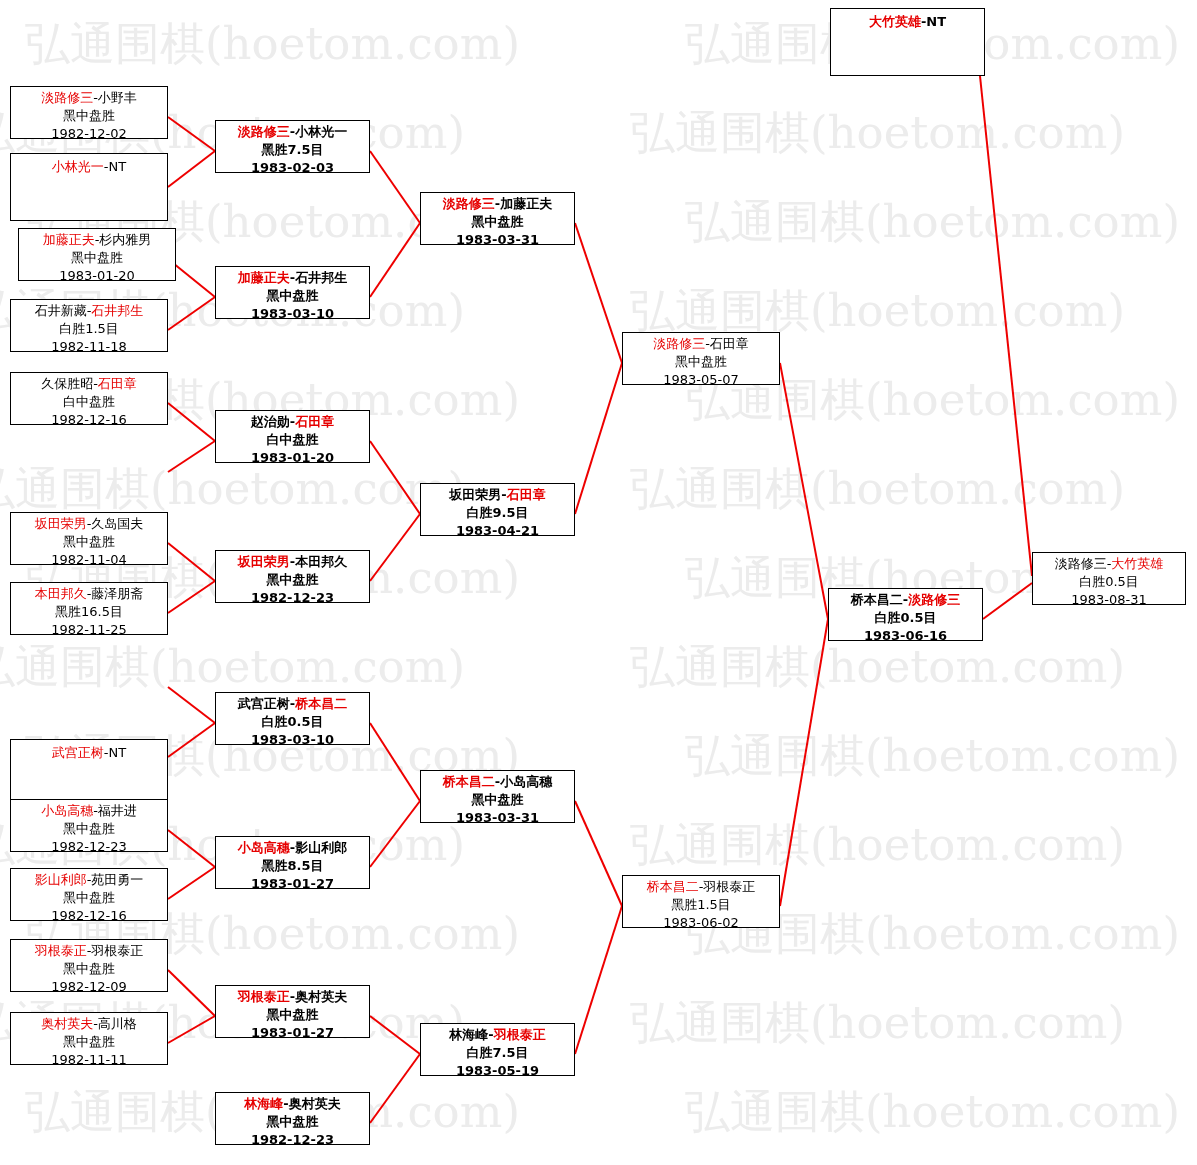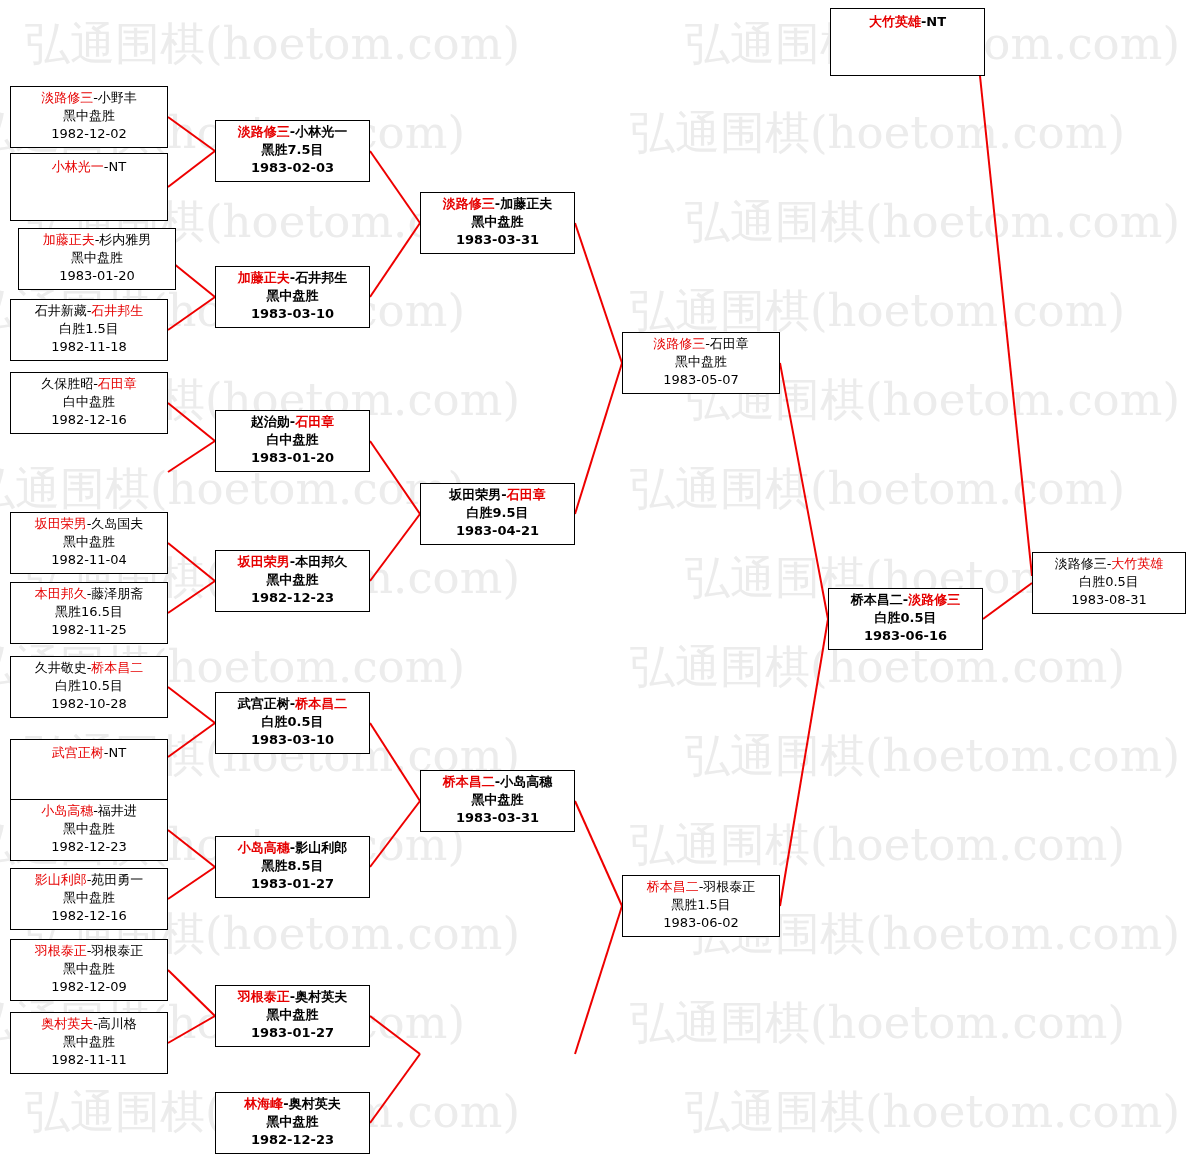--- a/index.html
+++ b/index.html
@@ -8,21 +8,21 @@
   #stage { position:relative; width:1197px; height:1165px; background:#fff; overflow:hidden; }
   .wm { position:absolute; font-family:"DejaVu Serif","Liberation Serif",serif; font-size:45px;
         color:#ececec; white-space:nowrap; user-select:none; z-index:0; }
   #wires { position:absolute; left:0; top:0; z-index:1; }
   #wires line { stroke:#ee0000; stroke-width:2; }
   .box { position:absolute; z-index:2; border:1px solid #000; background:#fff; text-align:center;
          font-size:13px; line-height:18px; padding-top:2px; color:#000; }
   .box.w1 { width:158px; }
   .box.w2 { width:155px;font-weight:bold; }
   .box.w3 { width:154px; }
-  .box.h3 { height:62px; }
+  .box.h3 { height:53px; }
   .box.nt { height:68px; padding-top:4px; }
   .red { color:#e60000; }
   .blk { color:#000; }
 </style>
 </head>
 <body>
 
 <div id="stage">
 
   <div id="watermark">
@@ -113,25 +113,20 @@
   <div class="box w1 h3" style="left:10px;top:512px">
     <div><span class="red">坂田荣男</span><span>-</span><span class="blk">久岛国夫</span></div>
     <div>黑中盘胜</div>
     <div>1982-11-04</div>
   </div>
   <div class="box w1 h3" style="left:10px;top:582px">
     <div><span class="red">本田邦久</span><span>-</span><span class="blk">藤泽朋斋</span></div>
     <div>黑胜16.5目</div>
     <div>1982-11-25</div>
   </div>
-  <div class="box w1 h3" style="left:10px;top:656px">
-    <div><span class="blk">久井敬史</span><span>-</span><span class="red">桥本昌二</span></div>
-    <div>白胜10.5目</div>
-    <div>1982-10-28</div>
-  </div>
   <div class="box w1 nt" style="left:10px;top:739px">
     <div><span class="red">武宫正树</span><span>-</span><span class="blk">NT</span></div>
   </div>
   <div class="box w1 h3" style="left:10px;top:799px">
     <div><span class="red">小岛高穗</span><span>-</span><span class="blk">福井进</span></div>
     <div>黑中盘胜</div>
     <div>1982-12-23</div>
   </div>
   <div class="box w1 h3" style="left:10px;top:868px">
     <div><span class="red">影山利郎</span><span>-</span><span class="blk">苑田勇一</span></div>
@@ -198,20 +193,25 @@
   <div class="box w2 h3" style="left:420px;top:483px">
     <div><span class="blk">坂田荣男</span><span>-</span><span class="red">石田章</span></div>
     <div>白胜9.5目</div>
     <div>1983-04-21</div>
   </div>
   <div class="box w2 h3" style="left:420px;top:770px">
     <div><span class="red">桥本昌二</span><span>-</span><span class="blk">小岛高穗</span></div>
     <div>黑中盘胜</div>
     <div>1983-03-31</div>
   </div>
+  <div class="box w2 h3" style="left:420px;top:1023px">
+    <div><span class="blk">林海峰</span><span>-</span><span class="red">羽根泰正</span></div>
+    <div>白胜7.5目</div>
+    <div>1983-05-19</div>
+  </div>
 
   <div class="box w1 h3" style="left:622px;top:332px">
     <div><span class="red">淡路修三</span><span>-</span><span class="blk">石田章</span></div>
     <div>黑中盘胜</div>
     <div>1983-05-07</div>
   </div>
   <div class="box w1 h3" style="left:622px;top:875px">
     <div><span class="red">桥本昌二</span><span>-</span><span class="blk">羽根泰正</span></div>
     <div>黑胜1.5目</div>
     <div>1983-06-02</div>

